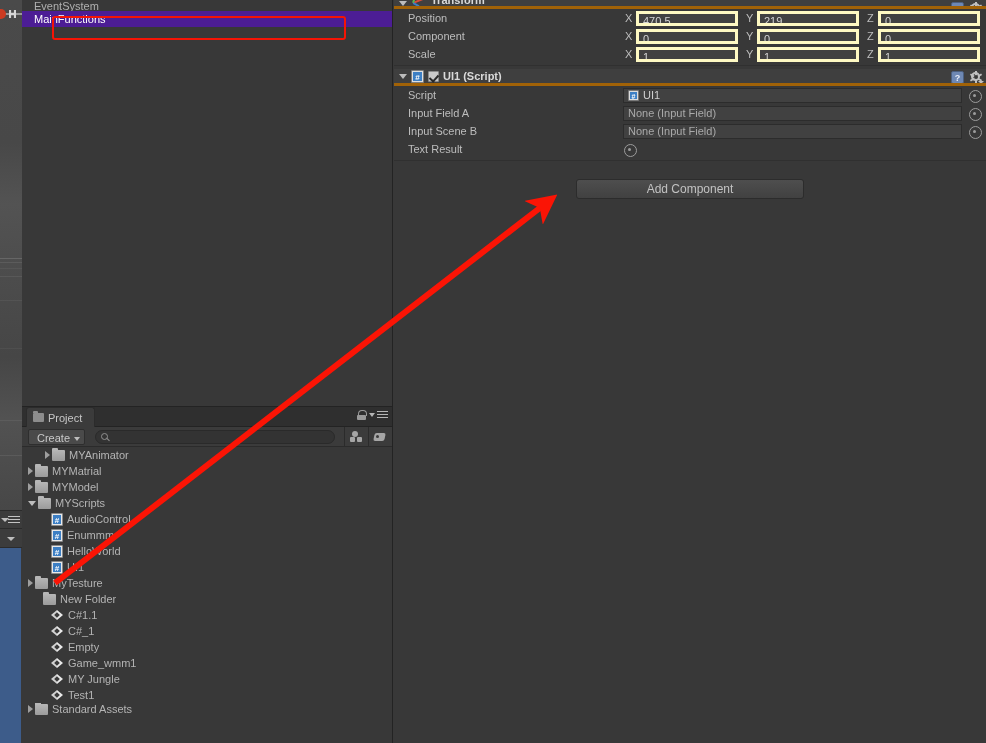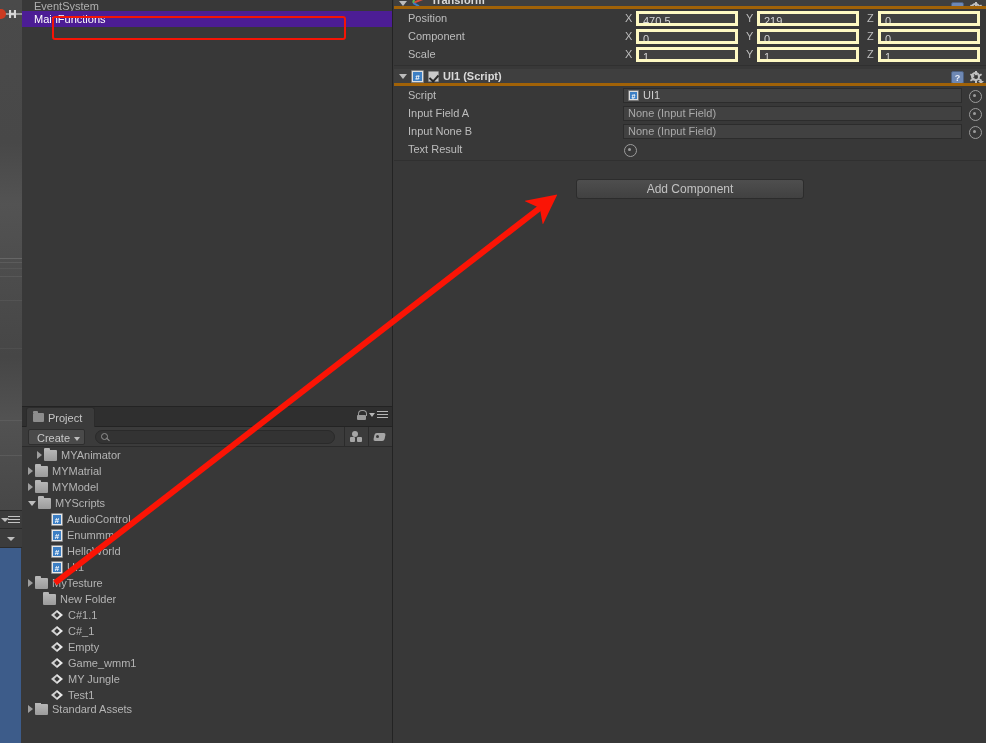--- a/index.html
+++ b/index.html
@@ -451,21 +451,21 @@
       </div>
       <div class="tool-btn">
         <span class="ico-tag">
           <span class="body"></span>
             <span class="hole"></span>
         </span>
       </div>
     </div>
 
     <div class="proj-tree">
-        <div class="p-row" style="padding-left: 15px;">
+        <div class="p-row" style="padding-left: 23px;">
           <span class="tw right"></span>
           <span class="f-ico"></span>
           <span class="p-label">MYAnimator</span>
         </div>
         <div class="p-row" style="padding-left: 6px;">
           <span class="tw right"></span>
           <span class="f-ico"></span>
           <span class="p-label">MYMatrial</span>
         </div>
         <div class="p-row" style="padding-left: 6px;">
@@ -675,21 +675,21 @@
 
     <div class="row">
       <span class="row-label">Input Field A</span>
       <span class="obj-field">
         <span>None (Input Field)</span>
       </span>
       <span class="dot-pick"></span>
     </div>
 
     <div class="row">
-      <span class="row-label">Input None B</span>
+      <span class="row-label">Input Scene B</span>
       <span class="obj-field">
         <span>None (Input Field)</span>
       </span>
       <span class="dot-pick"></span>
     </div>
 
     <div class="row">
       <span class="row-label">Text Result</span>
       <span class="dot-pick"></span>
     </div>

